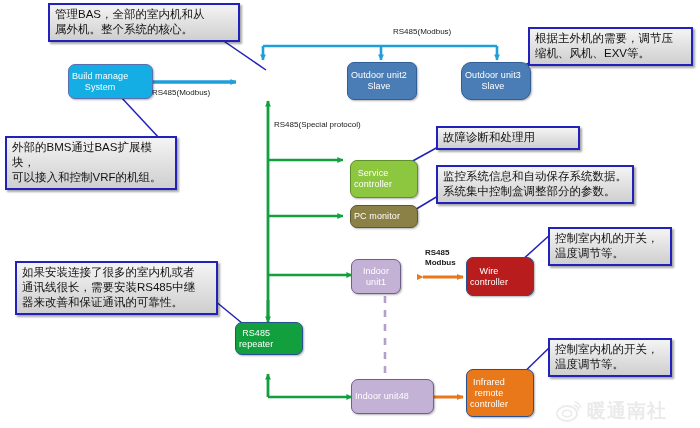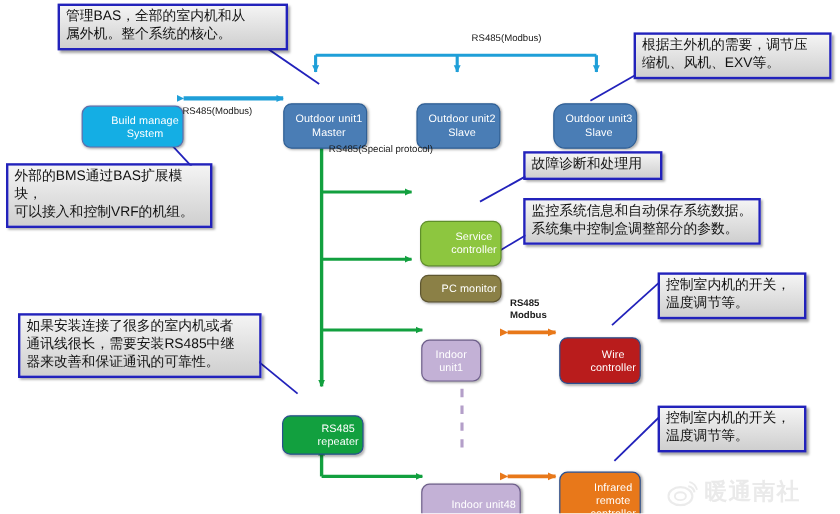--- a/index.html
+++ b/index.html
@@ -21,31 +21,30 @@
     width:700px;height:428px;
     pointer-events:none;
   }
 
   
   .node{
     position:absolute;
     box-sizing:border-box;
     display:flex;
     align-items:center;
-    justify-content:flex-end;
+    justify-content:flex-start;
     text-align:center;
     border-radius:7px;
     color:#ffffff;
     font-size:9px;
     line-height:11px;
     letter-spacing:.1px;
     padding:2px 3px;
     box-shadow:1px 1px 2px rgba(0,0,0,.30);
     z-index:4;
-    margin-top:24px;
   }
   .node span{display:block;}
 
   .n-bms{background:#14aee4;border:1px solid #5b6fae;}
   .n-outdoor{background:#4a7db5;border:1px solid #2f5f95;}
   .n-service{background:#8dc63f;border:1px solid #5f8f2a;color:#ffffff;}
   .n-pc{background:#8b8046;border:1px solid #5e5630;}
   .n-indoor{background:#c3b1d6;border:1px solid #6e5f8b;}
   .n-repeater{background:#12a03f;border:1px solid #2a4f8f;}
   .n-wire{background:#b91c1c;border:1px solid #2a4f8f;}
@@ -179,26 +178,20 @@
     </g>
   </svg>
 
   <div class="node n-bms" style="left:68px;top:64px;width:85px;height:35px;">
     <div>
       <span>Build manage</span>
       <span>System</span>
     </div>
   </div>
 
-  <div class="node n-outdoor" style="left:236px;top:62px;width:70px;height:38px;">
-    <div>
-      <span>Outdoor unit1</span>
-      <span>Master</span>
-    </div>
-  </div>
 
   <div class="node n-outdoor" style="left:347px;top:62px;width:70px;height:38px;">
     <div>
       <span>Outdoor unit2</span>
       <span>Slave</span>
     </div>
   </div>
 
   <div class="node n-outdoor" style="left:461px;top:62px;width:70px;height:38px;border-radius:10px;">
     <div>
@@ -265,21 +258,21 @@
 
   <div class="callout" style="left:48px;top:3px;width:192px;">管理BAS，全部的室内机和从
 属外机。整个系统的核心。</div>
 
   <div class="callout" style="left:5px;top:136px;width:172px;">外部的BMS通过BAS扩展模块，
 可以接入和控制VRF的机组。</div>
 
   <div class="callout" style="left:528px;top:27px;width:165px;">根据主外机的需要，调节压
 缩机、风机、EXV等。</div>
 
-  <div class="callout" style="left:436px;top:126px;width:116px;">故障诊断和处理用</div>
+  <div class="callout" style="left:436px;top:126px;width:144px;">故障诊断和处理用</div>
 
   <div class="callout" style="left:436px;top:165px;width:198px;">监控系统信息和自动保存系统数据。
 系统集中控制盒调整部分的参数。</div>
 
   <div class="callout" style="left:15px;top:261px;width:203px;">如果安装连接了很多的室内机或者
 通讯线很长，需要安装RS485中继
 器来改善和保证通讯的可靠性。</div>
 
   <div class="callout" style="left:548px;top:227px;width:124px;">控制室内机的开关，
 温度调节等。</div>

